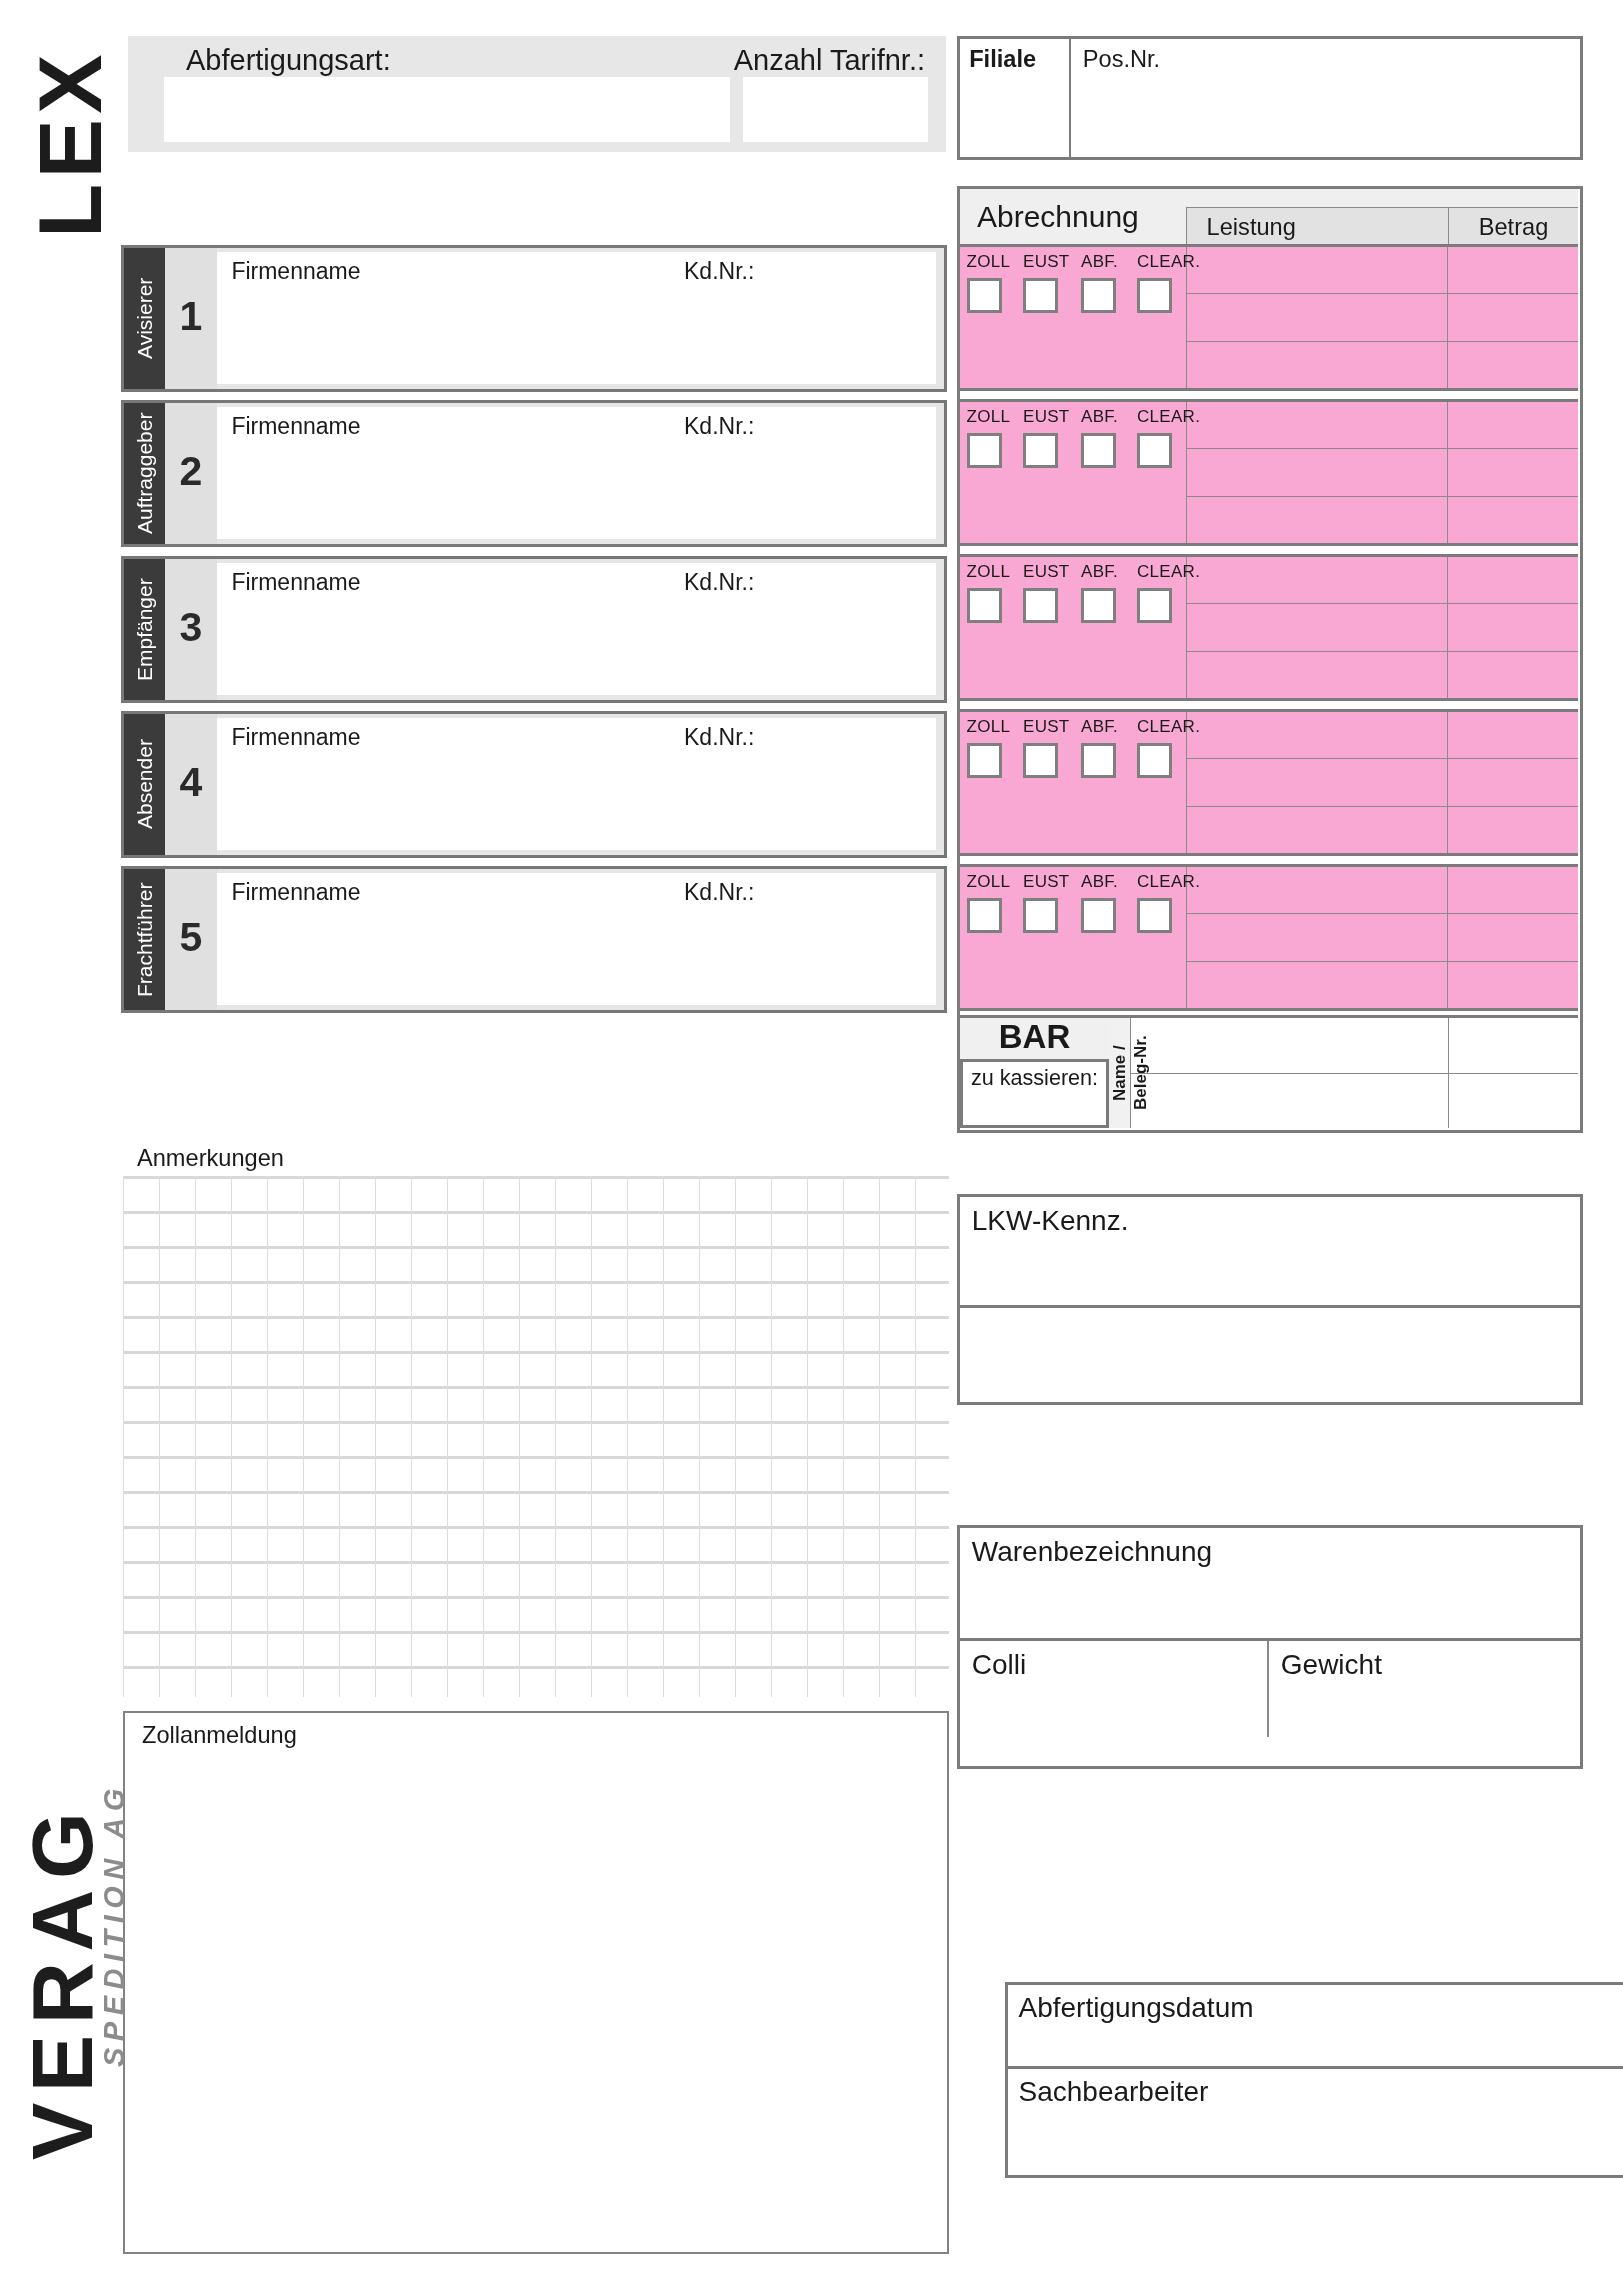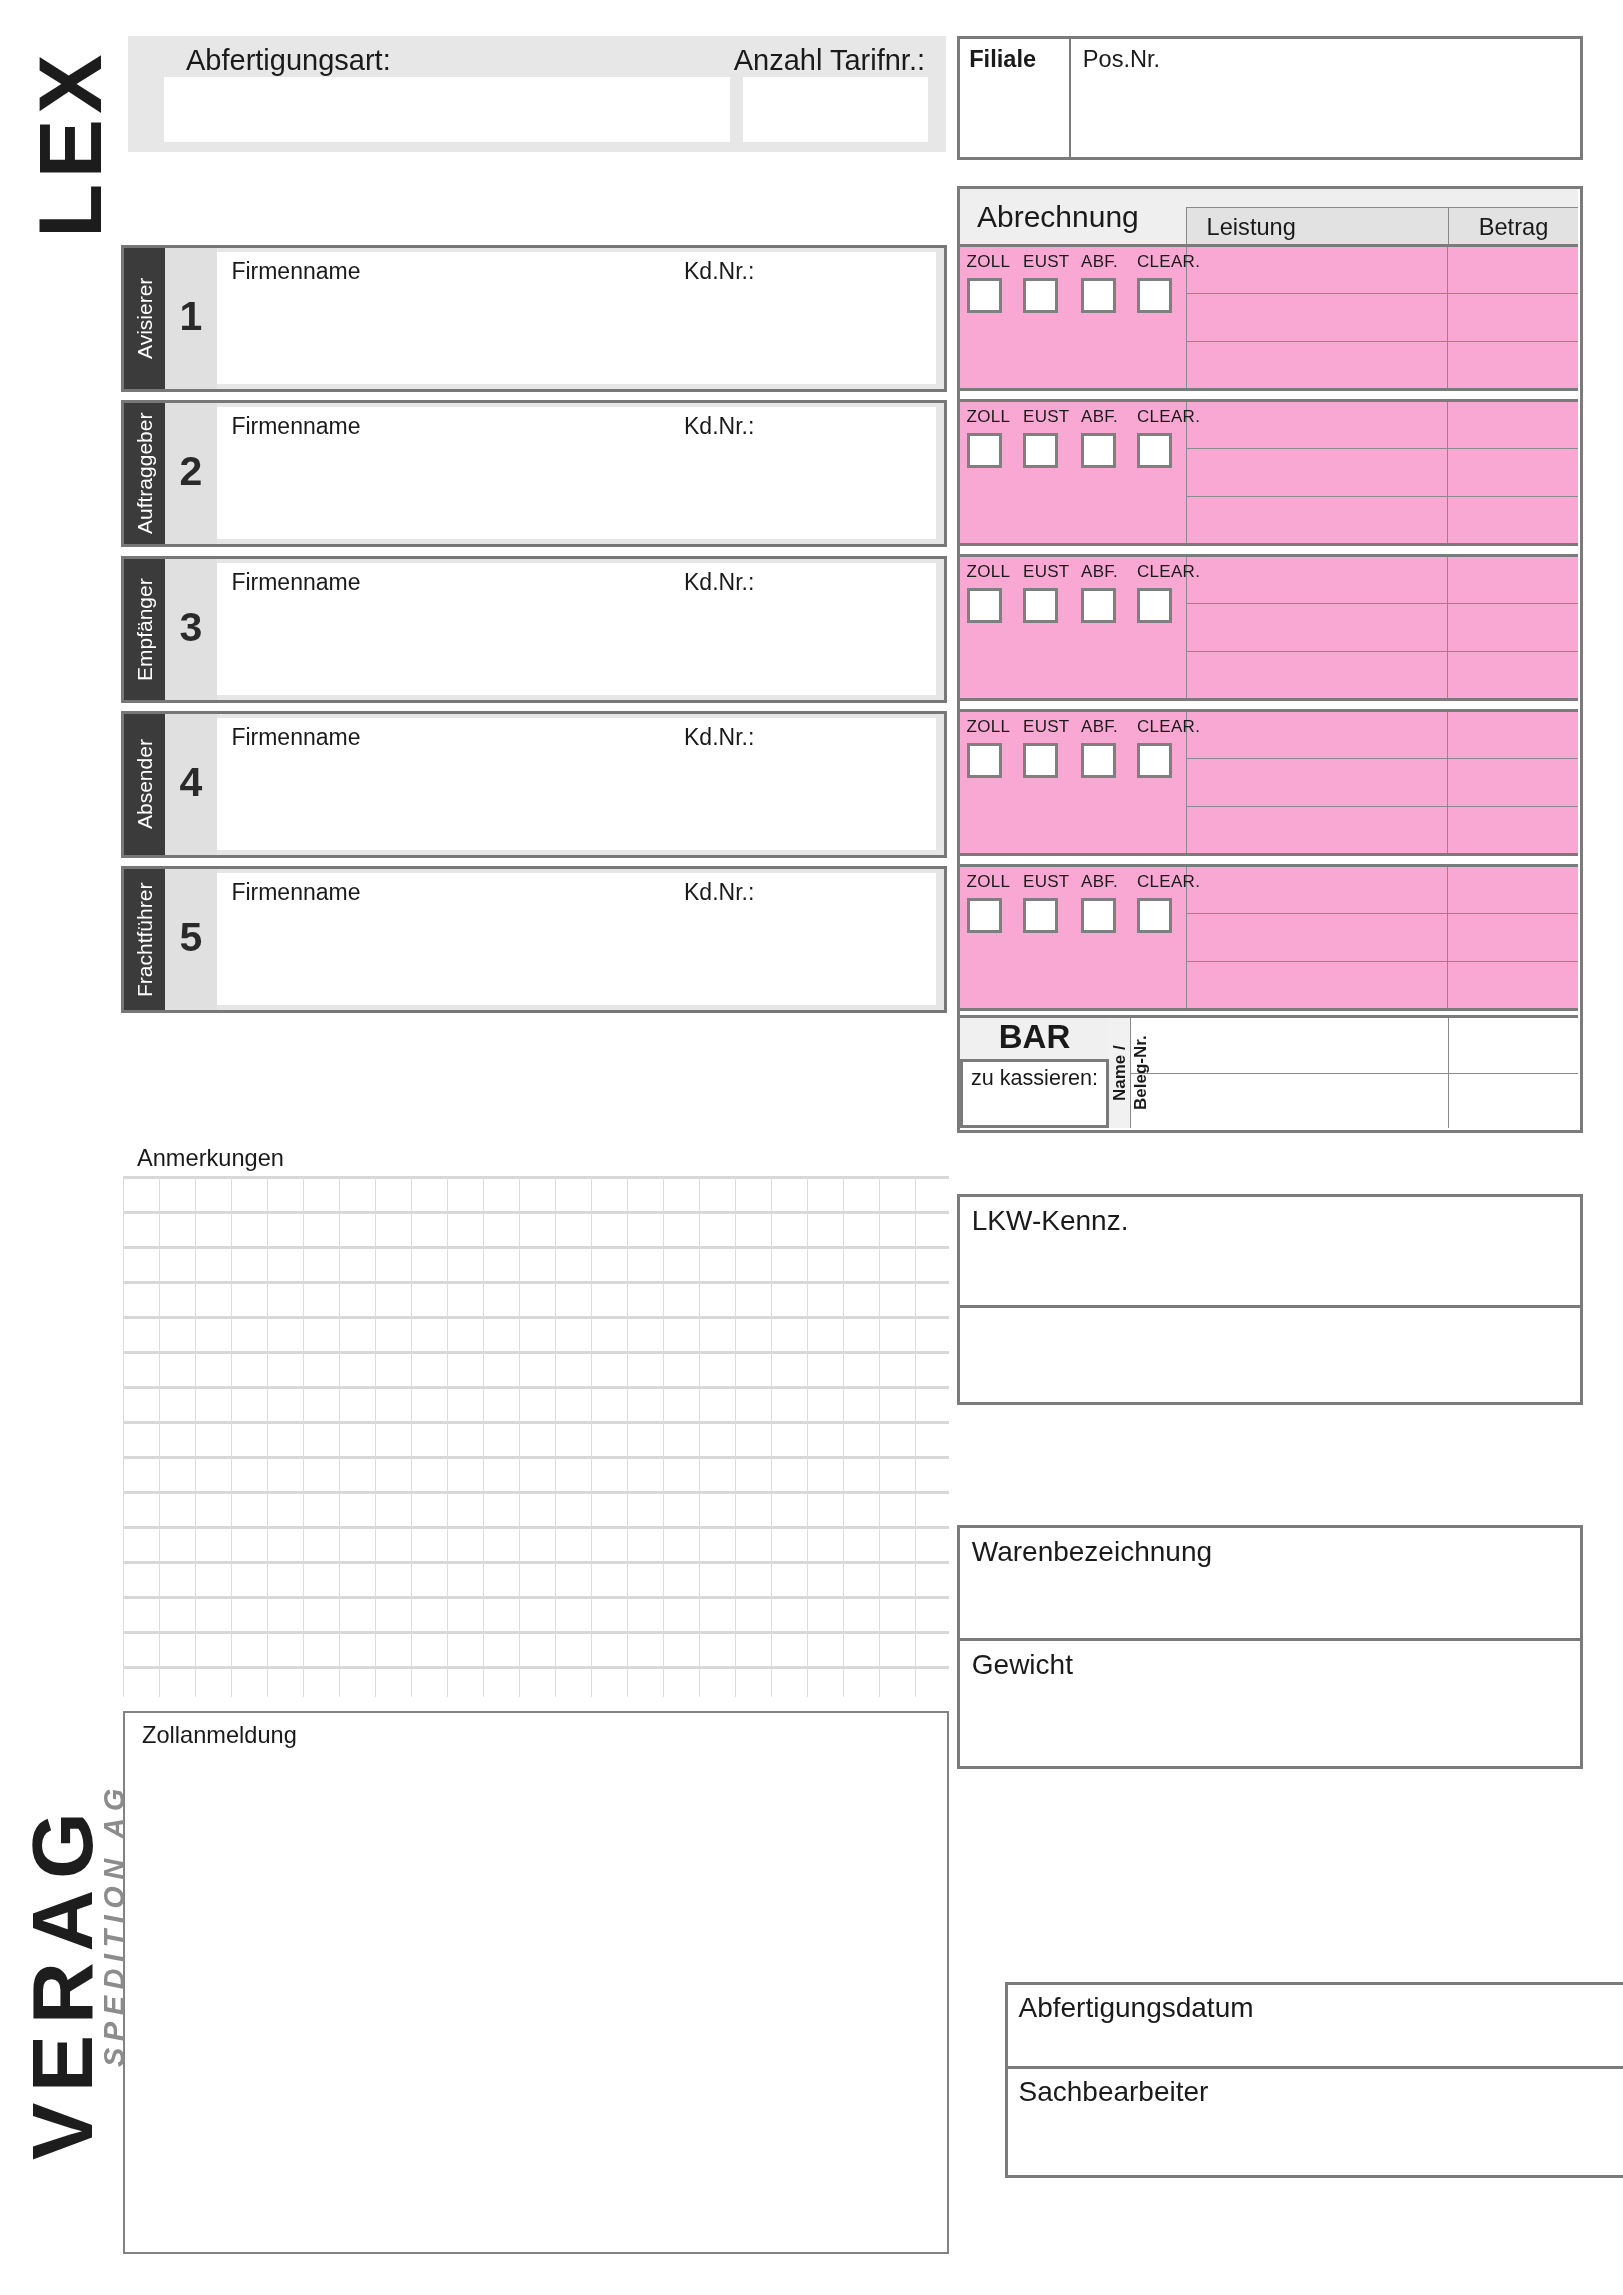--- a/index.html
+++ b/index.html
@@ -393,20 +393,23 @@
     <div class="box-top lkw-top">
       <span class="lbl">LKW-Kennz.</span>
     </div>
   </div>
 
   <div class="abs panel waren-box">
     <div class="box-top waren-top">
       <span class="lbl">Warenbezeichnung</span>
     </div>
     <div class="box-bottom waren-bottom">
+      <div class="half-l lbl">
+        <span>Colli</span>
+      </div>
       <div class="half-r lbl">
         <span>Gewicht</span>
       </div>
     </div>
   </div>
 
   <div class="abs zoll-box">
     <span>Zollanmeldung</span>
   </div>
 

